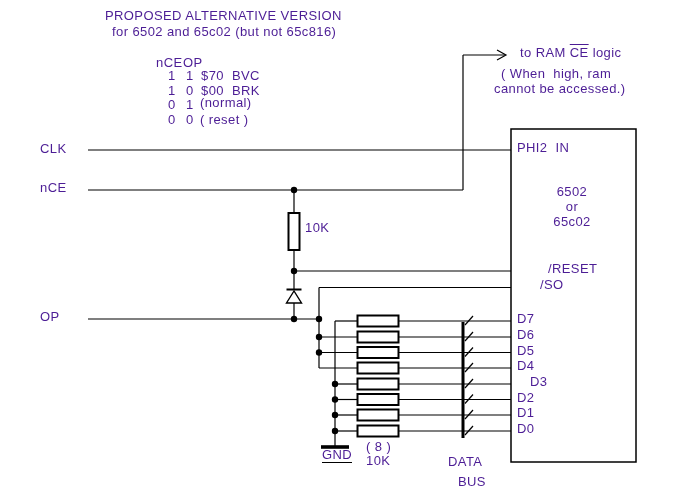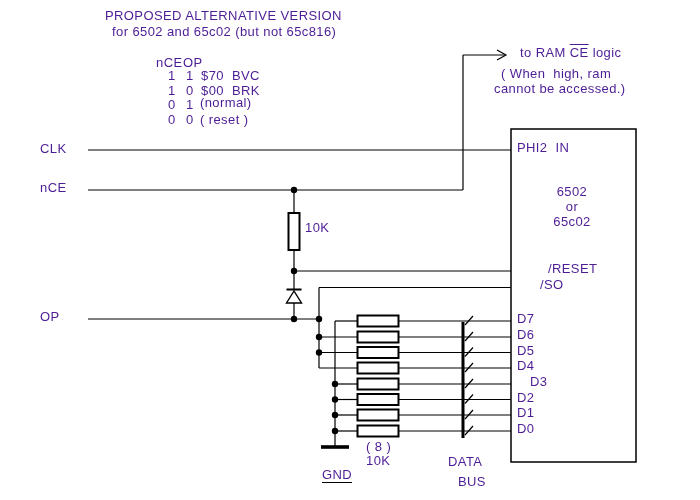--- a/index.html
+++ b/index.html
@@ -8,21 +8,21 @@
     font-family:"Liberation Sans", sans-serif; color:#000; overflow:hidden;
   }
   svg { position:absolute; left:0; top:0; }
   .lbl {
     position:absolute; font-size:13px; line-height:14px;
     letter-spacing:0.4px; white-space:pre; color:#4c1d95;
   }
   .ra { text-align:left; }
   .ctr { text-align:center; }
   .ovl { text-decoration:overline; }
-  .gnd-u { border-bottom:1px solid #000; padding-bottom:0px;margin-top:20px; }
+  .gnd-u { border-bottom:1px solid #000; padding-bottom:0px; }
   .annot span { display:inline-block; }
 </style>
 </head>
 <body>
 
 <div class="canvas">
 
   <svg width="700" height="500" viewBox="0 0 700 500">
     <g stroke="#000" stroke-width="1.2" fill="none">
 

